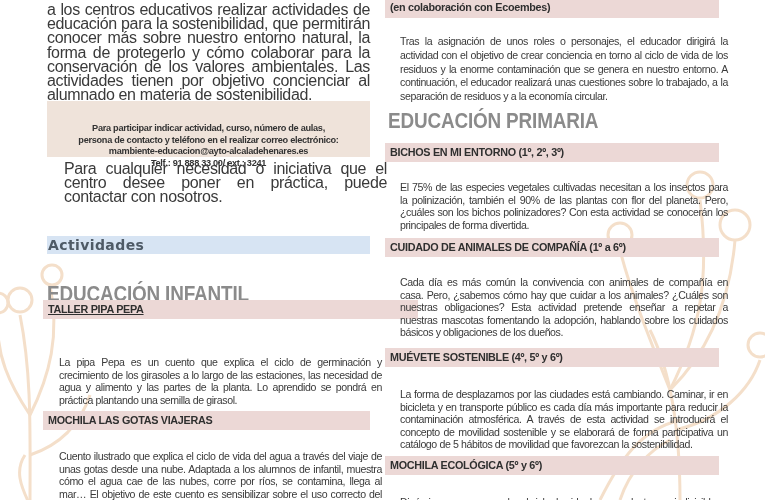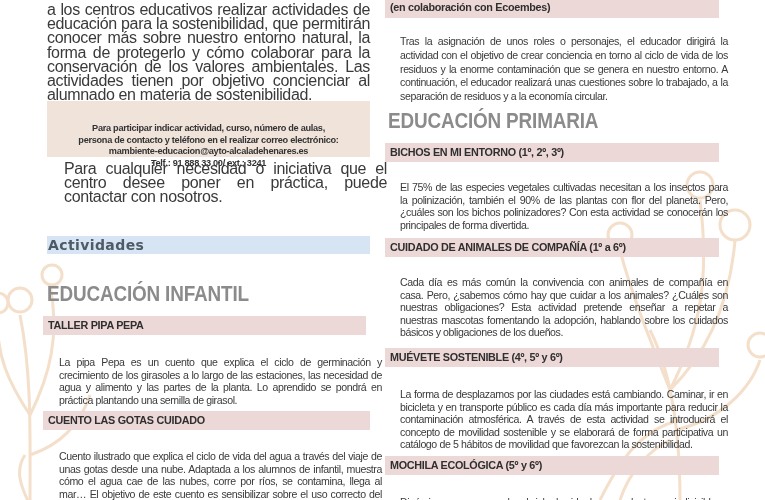--- a/index.html
+++ b/index.html
@@ -144,24 +144,24 @@
     <div>mambiente-educacion@ayto-alcaladehenares.es</div>
     <div>Telf.: 91 888 33 00/ ext.: 3241</div>
   </div>
 
   <p class="para" style="position:absolute; left:64px; top:162px; width:323px;">Para cualquier necesidad o iniciativa que el centro desee poner en práctica, puede contactar con nosotros.</p>
 
   <div class="section-bar">Actividades</div>
 
   <div class="big-heading" style="left:47px; top:282px;">EDUCACIÓN INFANTIL</div>
 
-  <div class="act-bar" style="left:43px; top:316px; width:323px;">TALLER PIPA PEPA</div>
+  <div class="act-bar" style="left:43px; top:300px; width:375px;text-decoration:underline;">TALLER PIPA PEPA</div>
   <p class="act-text" style="left:47px; top:344px; width:323px;">La pipa Pepa es un cuento que explica el ciclo de germinación y crecimiento de los girasoles a lo largo de las estaciones, las necesidad de agua y alimento y las partes de la planta. Lo aprendido se pondrá en práctica plantando una semilla de girasol.</p>
 
-  <div class="act-bar" style="left:43px; top:411px; width:327px;">CUENTO LAS GOTAS CUIDADO</div>
+  <div class="act-bar" style="left:43px; top:411px; width:327px;">MOCHILA LAS GOTAS VIAJERAS</div>
   <p class="act-text" style="left:47px; top:438px; width:323px;">Cuento ilustrado que explica el ciclo de vida del agua a través del viaje de unas gotas desde una nube. Adaptada a los alumnos de infantil, muestra cómo el agua cae de las nubes, corre por ríos, se contamina, llega al mar… El objetivo de este cuento es sensibilizar sobre el uso correcto del agua.</p>
 
   <div class="act-bar" style="left:385px; top:-1px; width:334px; height:19px; line-height:16px;">(en colaboración con Ecoembes)</div>
   <p class="act-text" style="left:388px; top:23px; width:328px; line-height:13.8px;">Tras la asignación de unos roles o personajes, el educador dirigirá la actividad con el objetivo de crear conciencia en torno al ciclo de vida de los residuos y la enorme contaminación que se genera en nuestro entorno. A continuación, el educador realizará unas cuestiones sobre lo trabajado, a la separación de residuos y a la economía circular.</p>
 
   <div class="big-heading" style="left:388px; top:109px;">EDUCACIÓN PRIMARIA</div>
 
   <div class="act-bar" style="left:385px; top:143px; width:334px;">BICHOS EN MI ENTORNO (1º, 2º, 3º)</div>
   <p class="act-text" style="left:388px; top:169px; width:328px;">El 75% de las especies vegetales cultivadas necesitan a los insectos para la polinización, también el 90% de las plantas con flor del planeta. Pero, ¿cuáles son los bichos polinizadores? Con esta actividad se conocerán los principales de forma divertida.</p>
 

